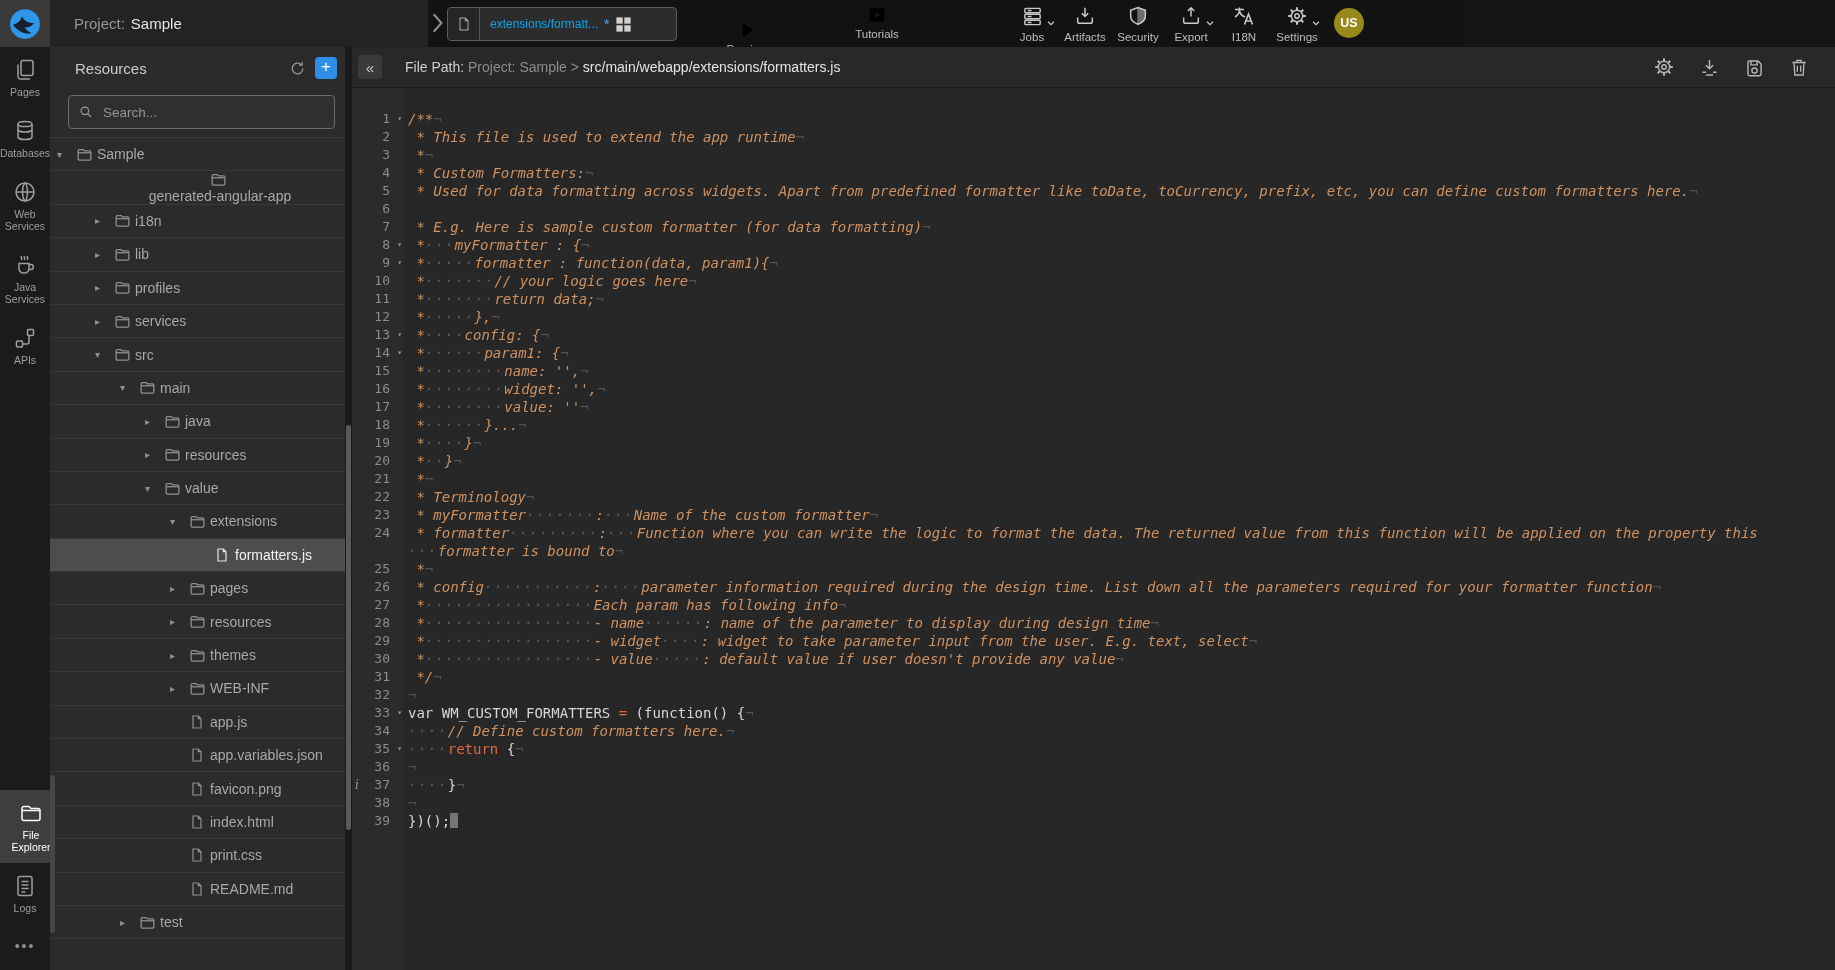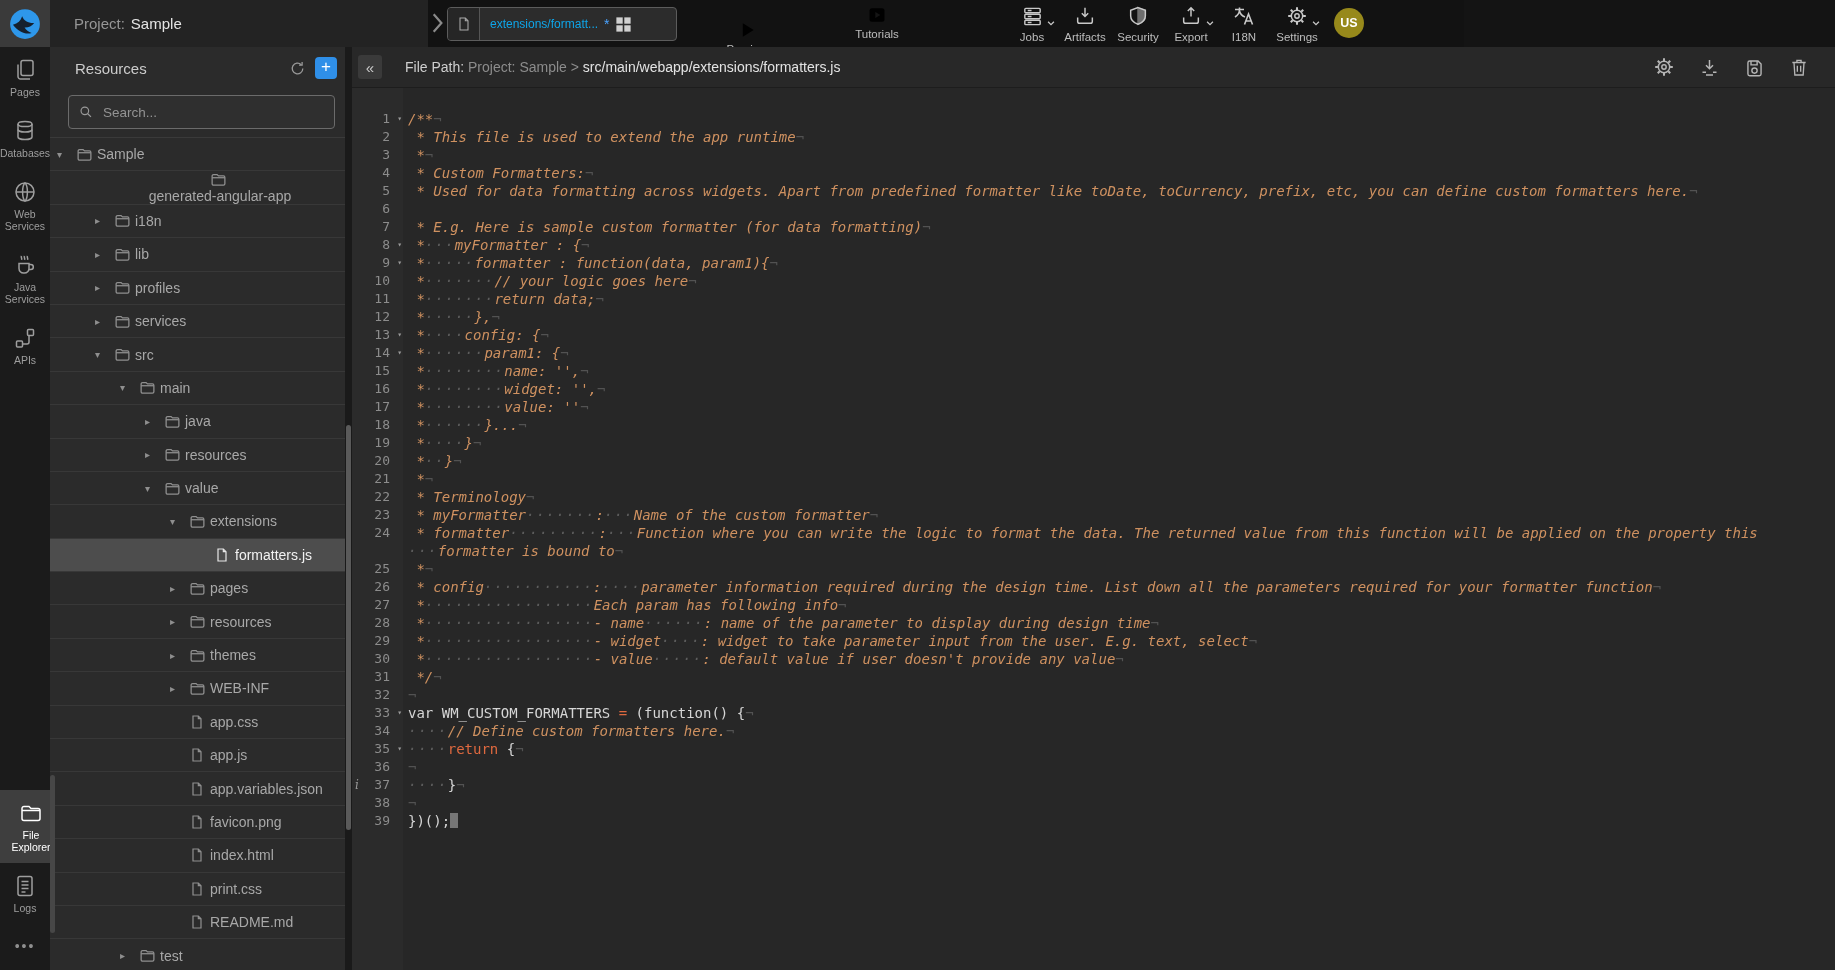--- a/index.html
+++ b/index.html
@@ -494,30 +494,20 @@
         </div>
         <div class="tree-row" style="padding-left: 120px;">
           <span class="tw">▸</span>
           <span class="ticon">
             <svg width="17" height="17" viewBox="0 0 24 24" fill="none" stroke="currentColor" stroke-width="1.8">
               <path d="M3 7a2 2 0 0 1 2-2h5l2 2h7a2 2 0 0 1 2 2v9a2 2 0 0 1-2 2H5a2 2 0 0 1-2-2z"></path>
               <path d="M3 9.5h18"></path>
             </svg>
           </span>
           <span class="tlabel">WEB-INF</span>
-        </div>
-        <div class="tree-row" style="padding-left: 120px;">
-          <span class="tw"></span>
-          <span class="ticon">
-            <svg width="16" height="16" viewBox="0 0 24 24" fill="none" stroke="currentColor" stroke-width="1.8">
-              <path d="M6 3h8l4 4v14H6z"></path>
-              <path d="M14 3v4h4"></path>
-            </svg>
-          </span>
-          <span class="tlabel">app.css</span>
         </div>
         <div class="tree-row" style="padding-left: 120px;">
           <span class="tw"></span>
           <span class="ticon">
             <svg width="16" height="16" viewBox="0 0 24 24" fill="none" stroke="currentColor" stroke-width="1.8">
               <path d="M6 3h8l4 4v14H6z"></path>
               <path d="M14 3v4h4"></path>
             </svg>
           </span>
           <span class="tlabel">app.js</span>

